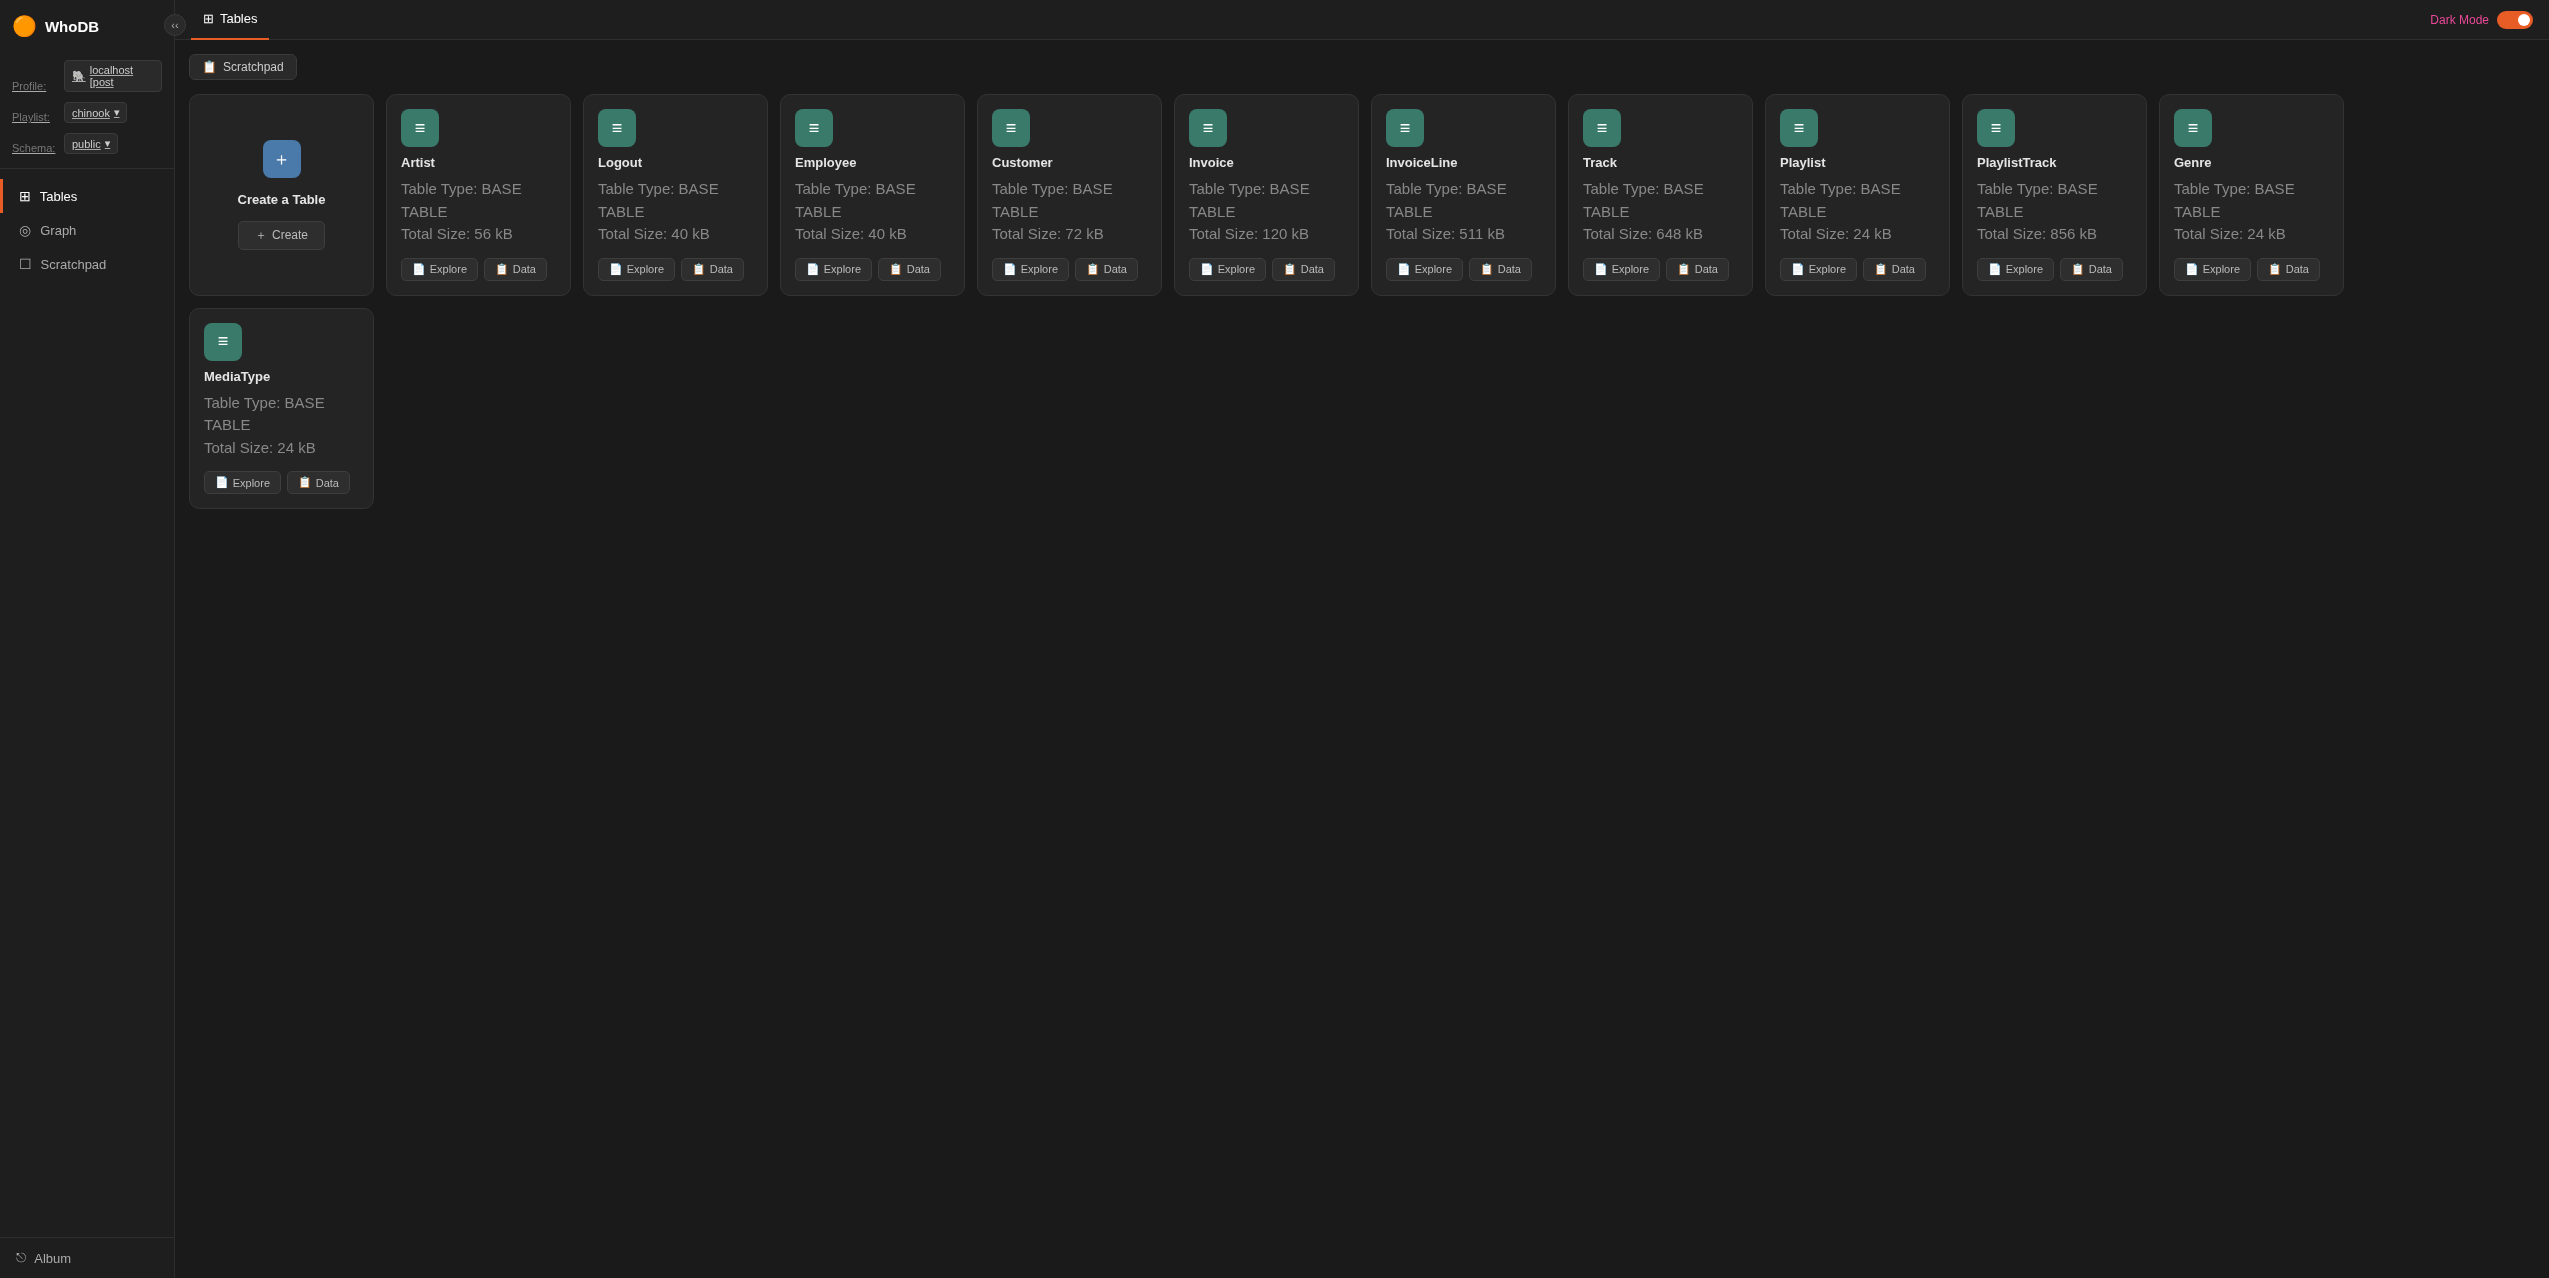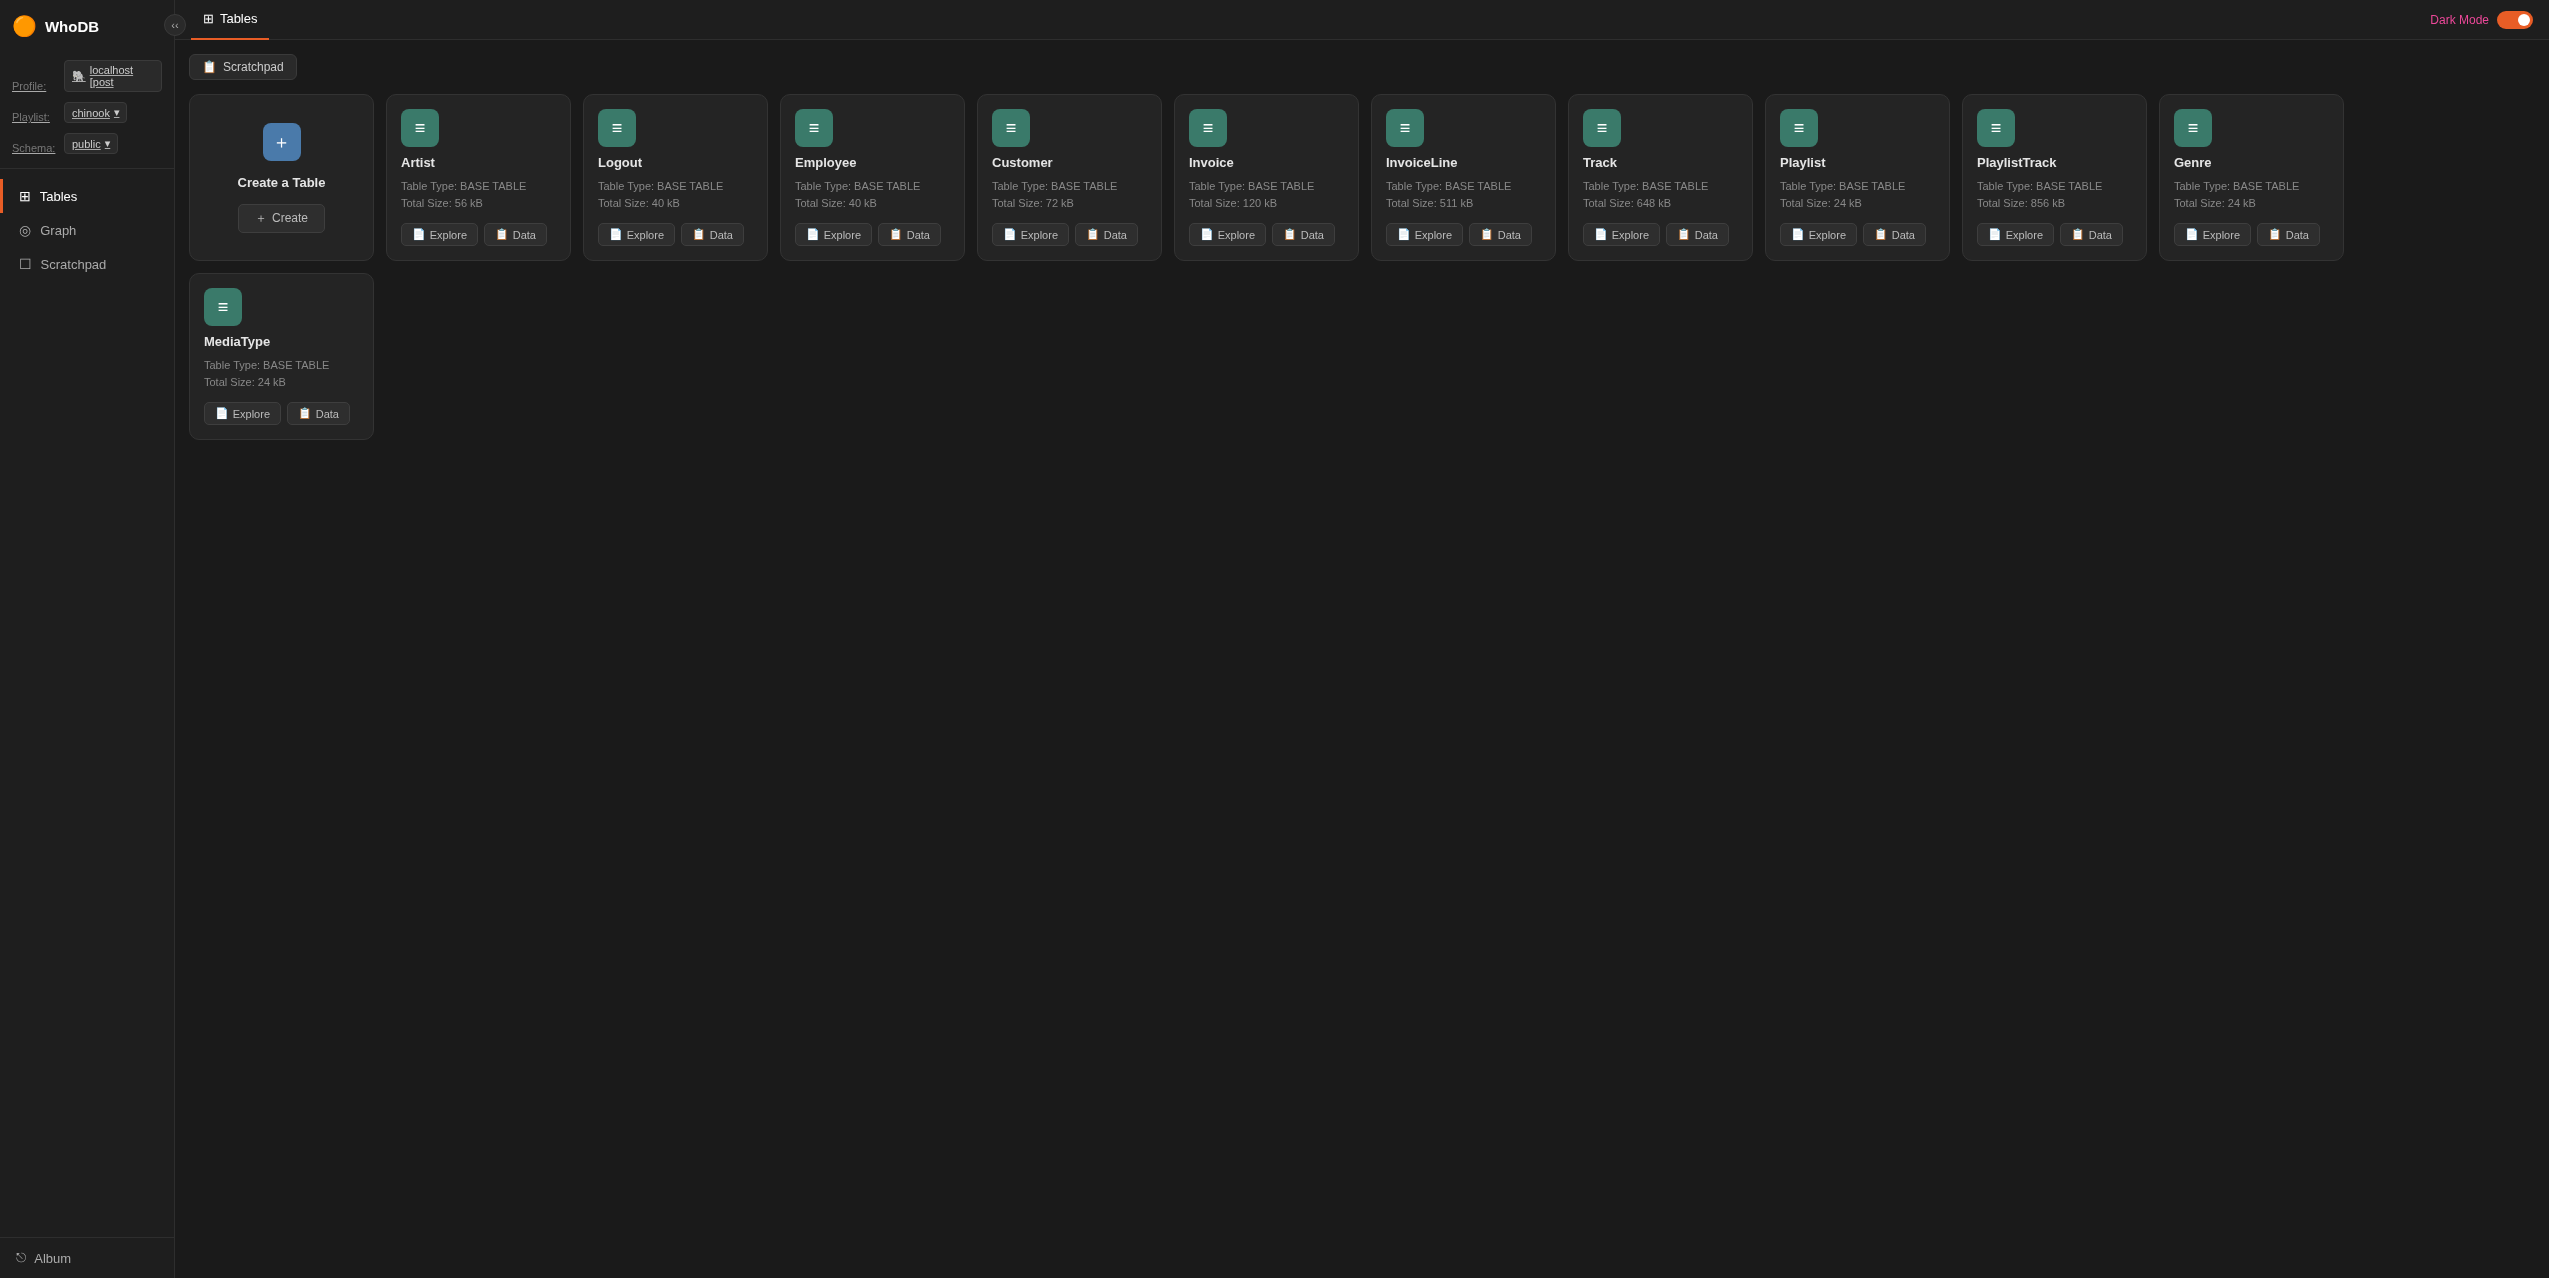--- a/index.html
+++ b/index.html
@@ -232,21 +232,21 @@
     }
     .card-icon-wrap.create {
       background: #4a7aaa;
     }
     .card-title {
       font-size: 13px;
       font-weight: 600;
       color: #e5e5e5;
     }
     .card-meta {
-      font-size: 11px;
+      font-size: 15px;
       color: #888;
       line-height: 1.5;
     }
     .card-actions {
       display: flex;
       gap: 6px;
       margin-top: 4px;
     }
     .card-btn {
       background: #2e2e2e;

